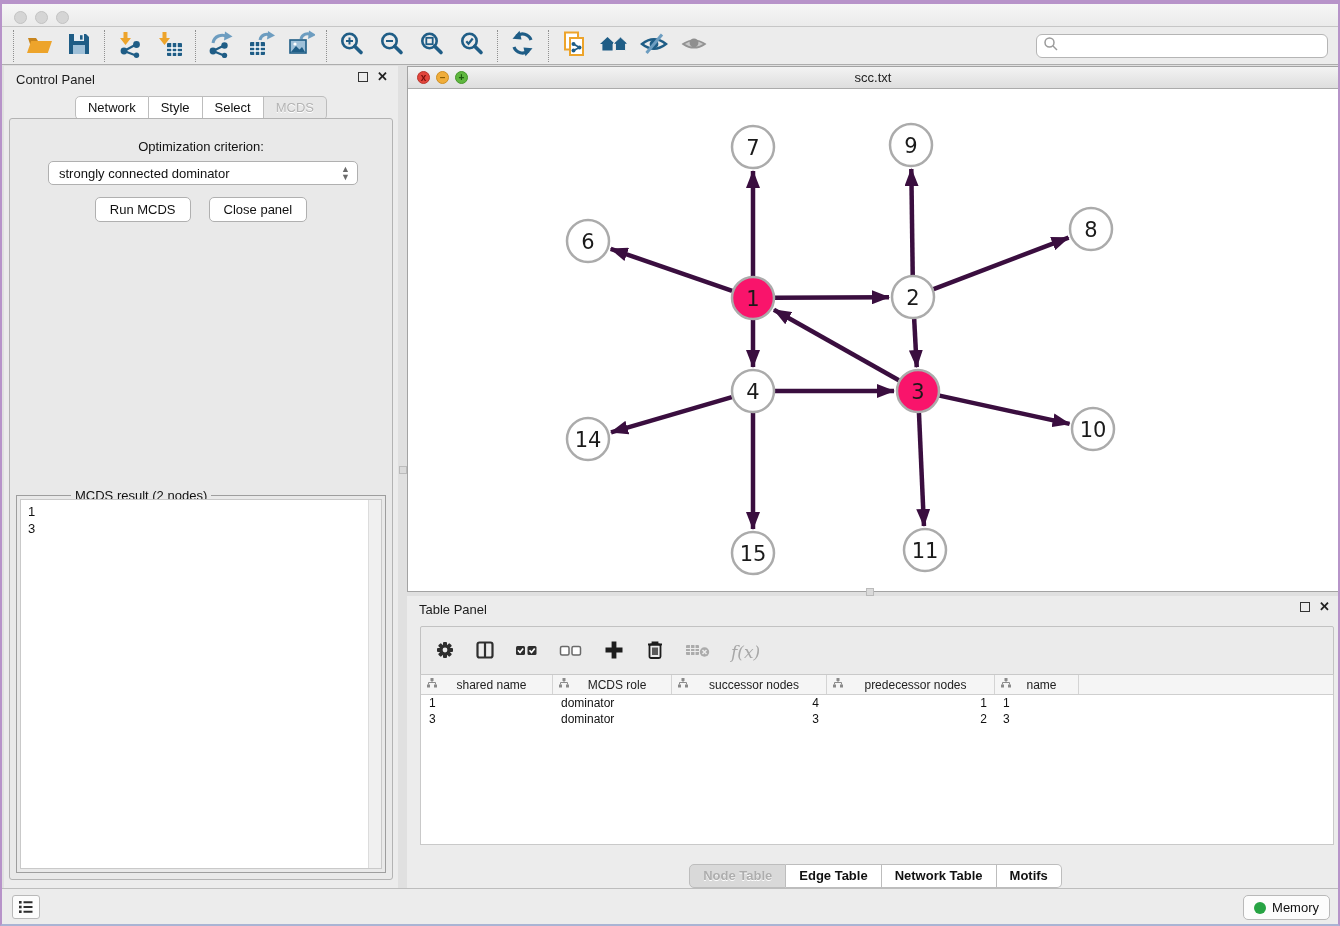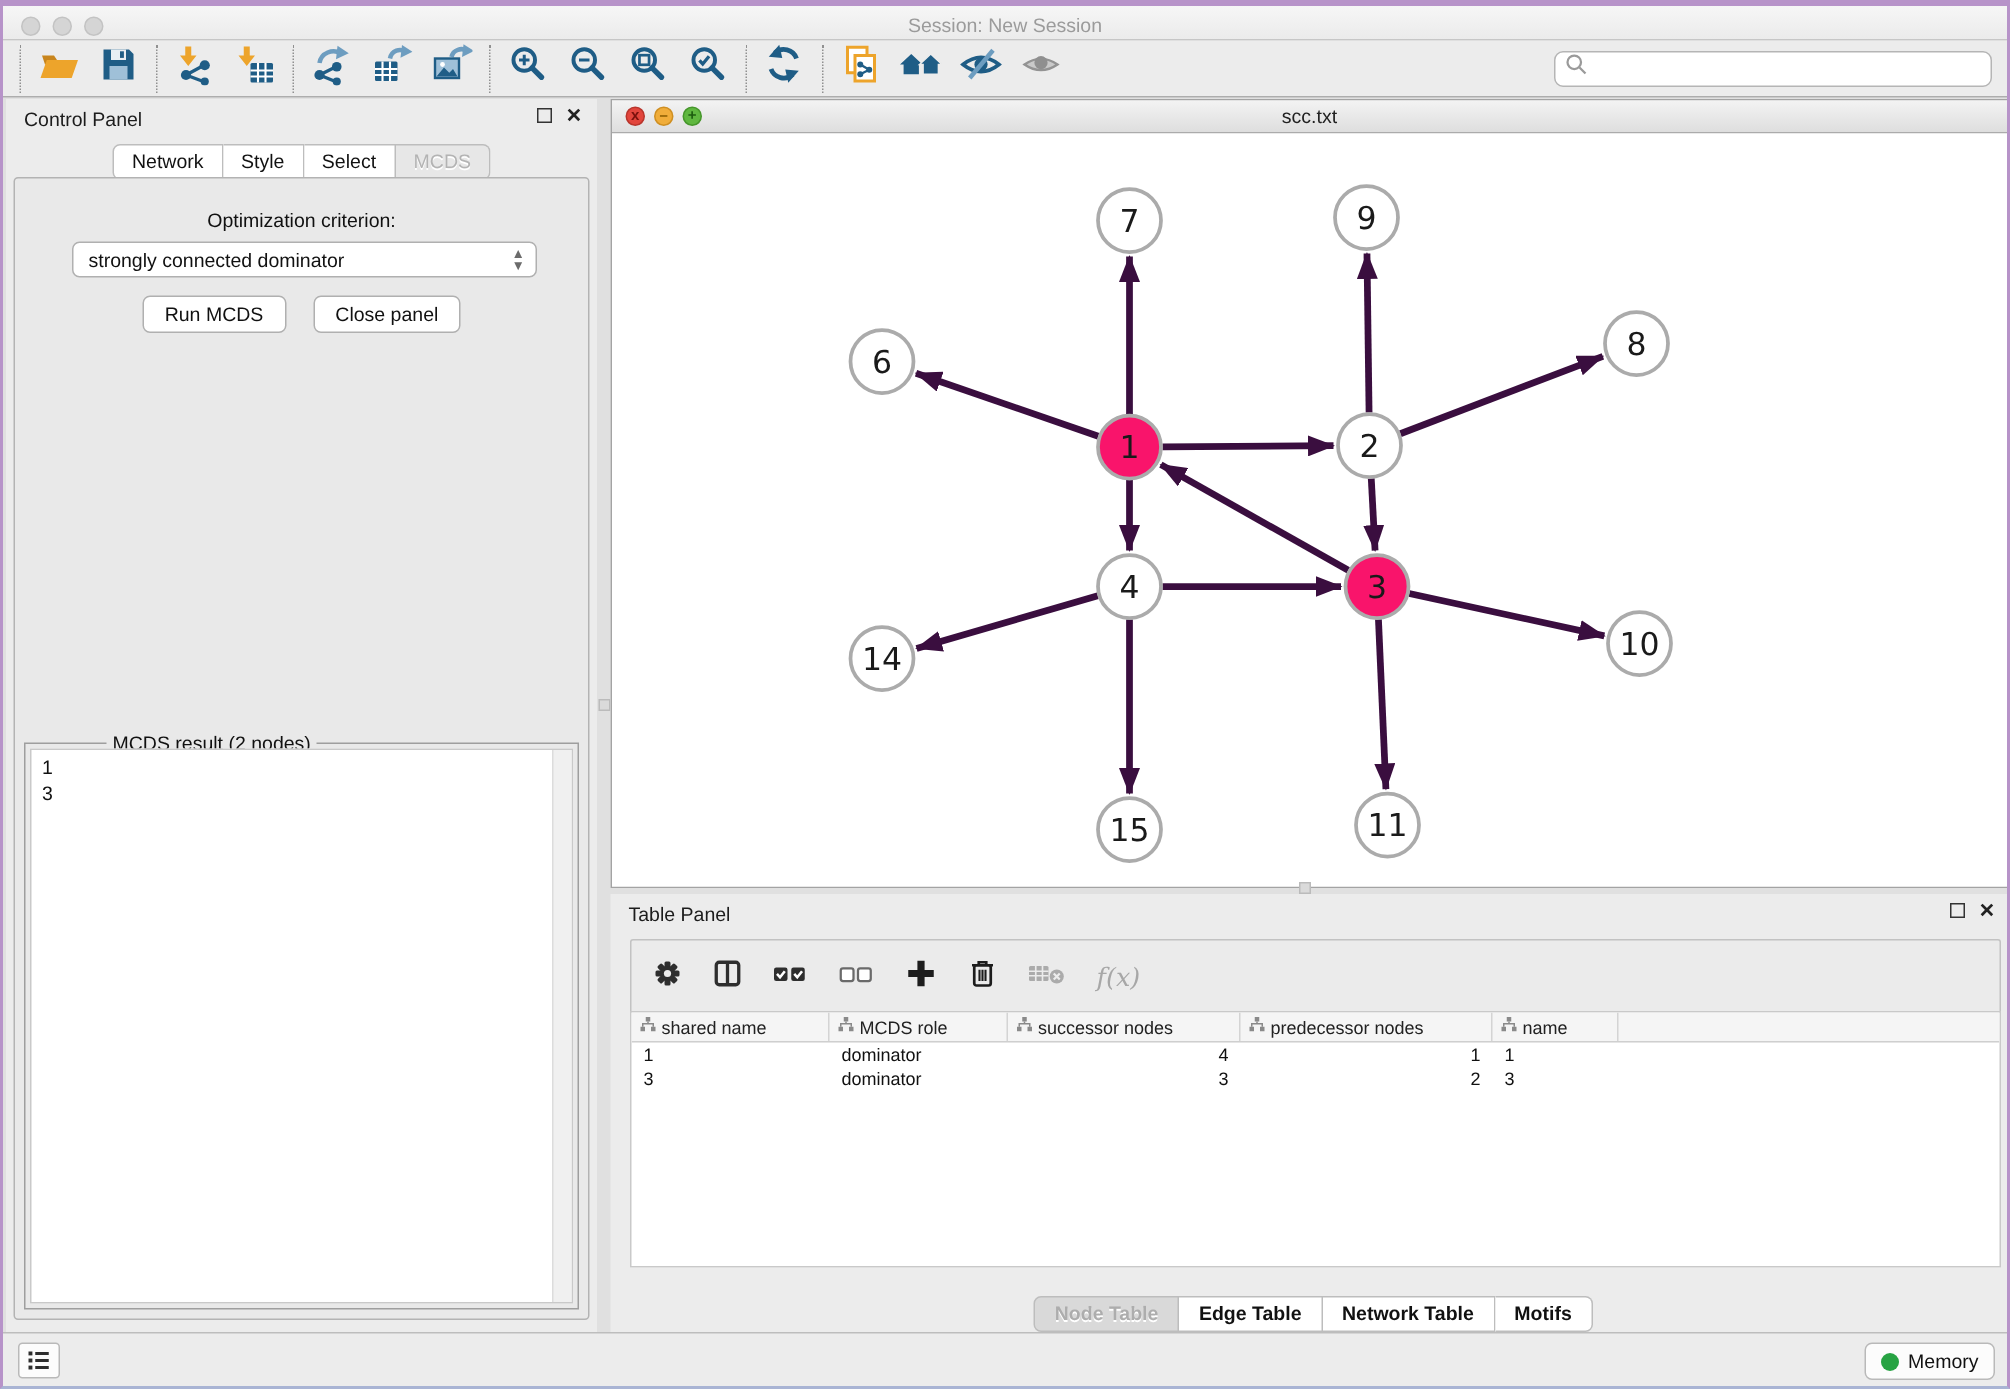--- a/index.html
+++ b/index.html
@@ -71,21 +71,21 @@
   
   .table-panel { position:absolute; left:405px; top:596px; width:933px; height:292px; background:#ececec; }
   .tp-toolbar { position:absolute; left:13px; width:914px; top:30px; height:51px; background:#ebebeb;
     border:1px solid #c2c2c2; border-radius:2px; display:flex; align-items:center; gap:20px; padding-left:14px; }
   .fx { font-family:"DejaVu Serif", serif; font-style:italic; font-size:17px; color:#a7a7a7; }
   .tp-table { position:absolute; left:13px; width:914px; top:78px; height:171px; background:#fff;
     border:1px solid #c9c9c9; overflow:hidden; }
   .thead { display:flex; height:20px; background:#f5f5f5; border-bottom:1px solid #cfcfcf; }
   .th { display:flex; align-items:center; border-right:1px solid #d4d4d4; font-size:12px; color:#222;
     padding-left:5px; position:relative; }
-  .th .thlabel { flex:1; padding-right:10px; }
+  .th .thlabel { flex:1; text-align:center; padding-right:10px; }
   .trow { display:flex; height:16px; font-size:12px; color:#111; }
   .td { padding:1px 8px 0 8px; overflow:hidden; white-space:nowrap; }
   .ttab-row { position:absolute; top:268px; left:4px; right:0; display:flex; justify-content:center; }
   .ttab-row .tab-btn { font-weight:bold; font-size:13px; padding:3px 13px 4px; }
   .ttab-row .tab-btn.tab-active { background:#d9d9d9; color:#adadad; }
   
   .statusbar { position:absolute; left:0; right:0; bottom:0; height:36px; background:#ececec; border-top:1px solid #bdbdbd; }
   .list-btn { position:absolute; left:10px; top:6px; width:28px; height:24px; background:#fcfcfc;
     border:1px solid #b9b9b9; border-radius:3px; display:flex; align-items:center; justify-content:center; }
   .memory-btn { position:absolute; right:8px; top:6px; height:25px; background:#fcfcfc; border:1px solid #b9b9b9;
@@ -94,21 +94,20 @@
 </style>
 </head>
 <body>
 
 <div class="titlebar">
   <div class="traffic">
     <div class="dot"></div>
     <div class="dot"></div>
     <div class="dot"></div>
   </div>
-  <div class="title-text">Session: New Session</div>
 </div>
 
 <div class="toolbar">
   <div class="tsep"></div>
   <div class="tbtn">
       <span>
     <svg width="28" height="28" viewBox="0 0 28 28">
           <path d="M3 8 h8 l2 3 h9 v3 H5 z" fill="#c8851d"></path>
           <path d="M2 23 L6.2 11 H27 L22.8 23 Z" fill="#eda42b"></path>
         </svg></span>

